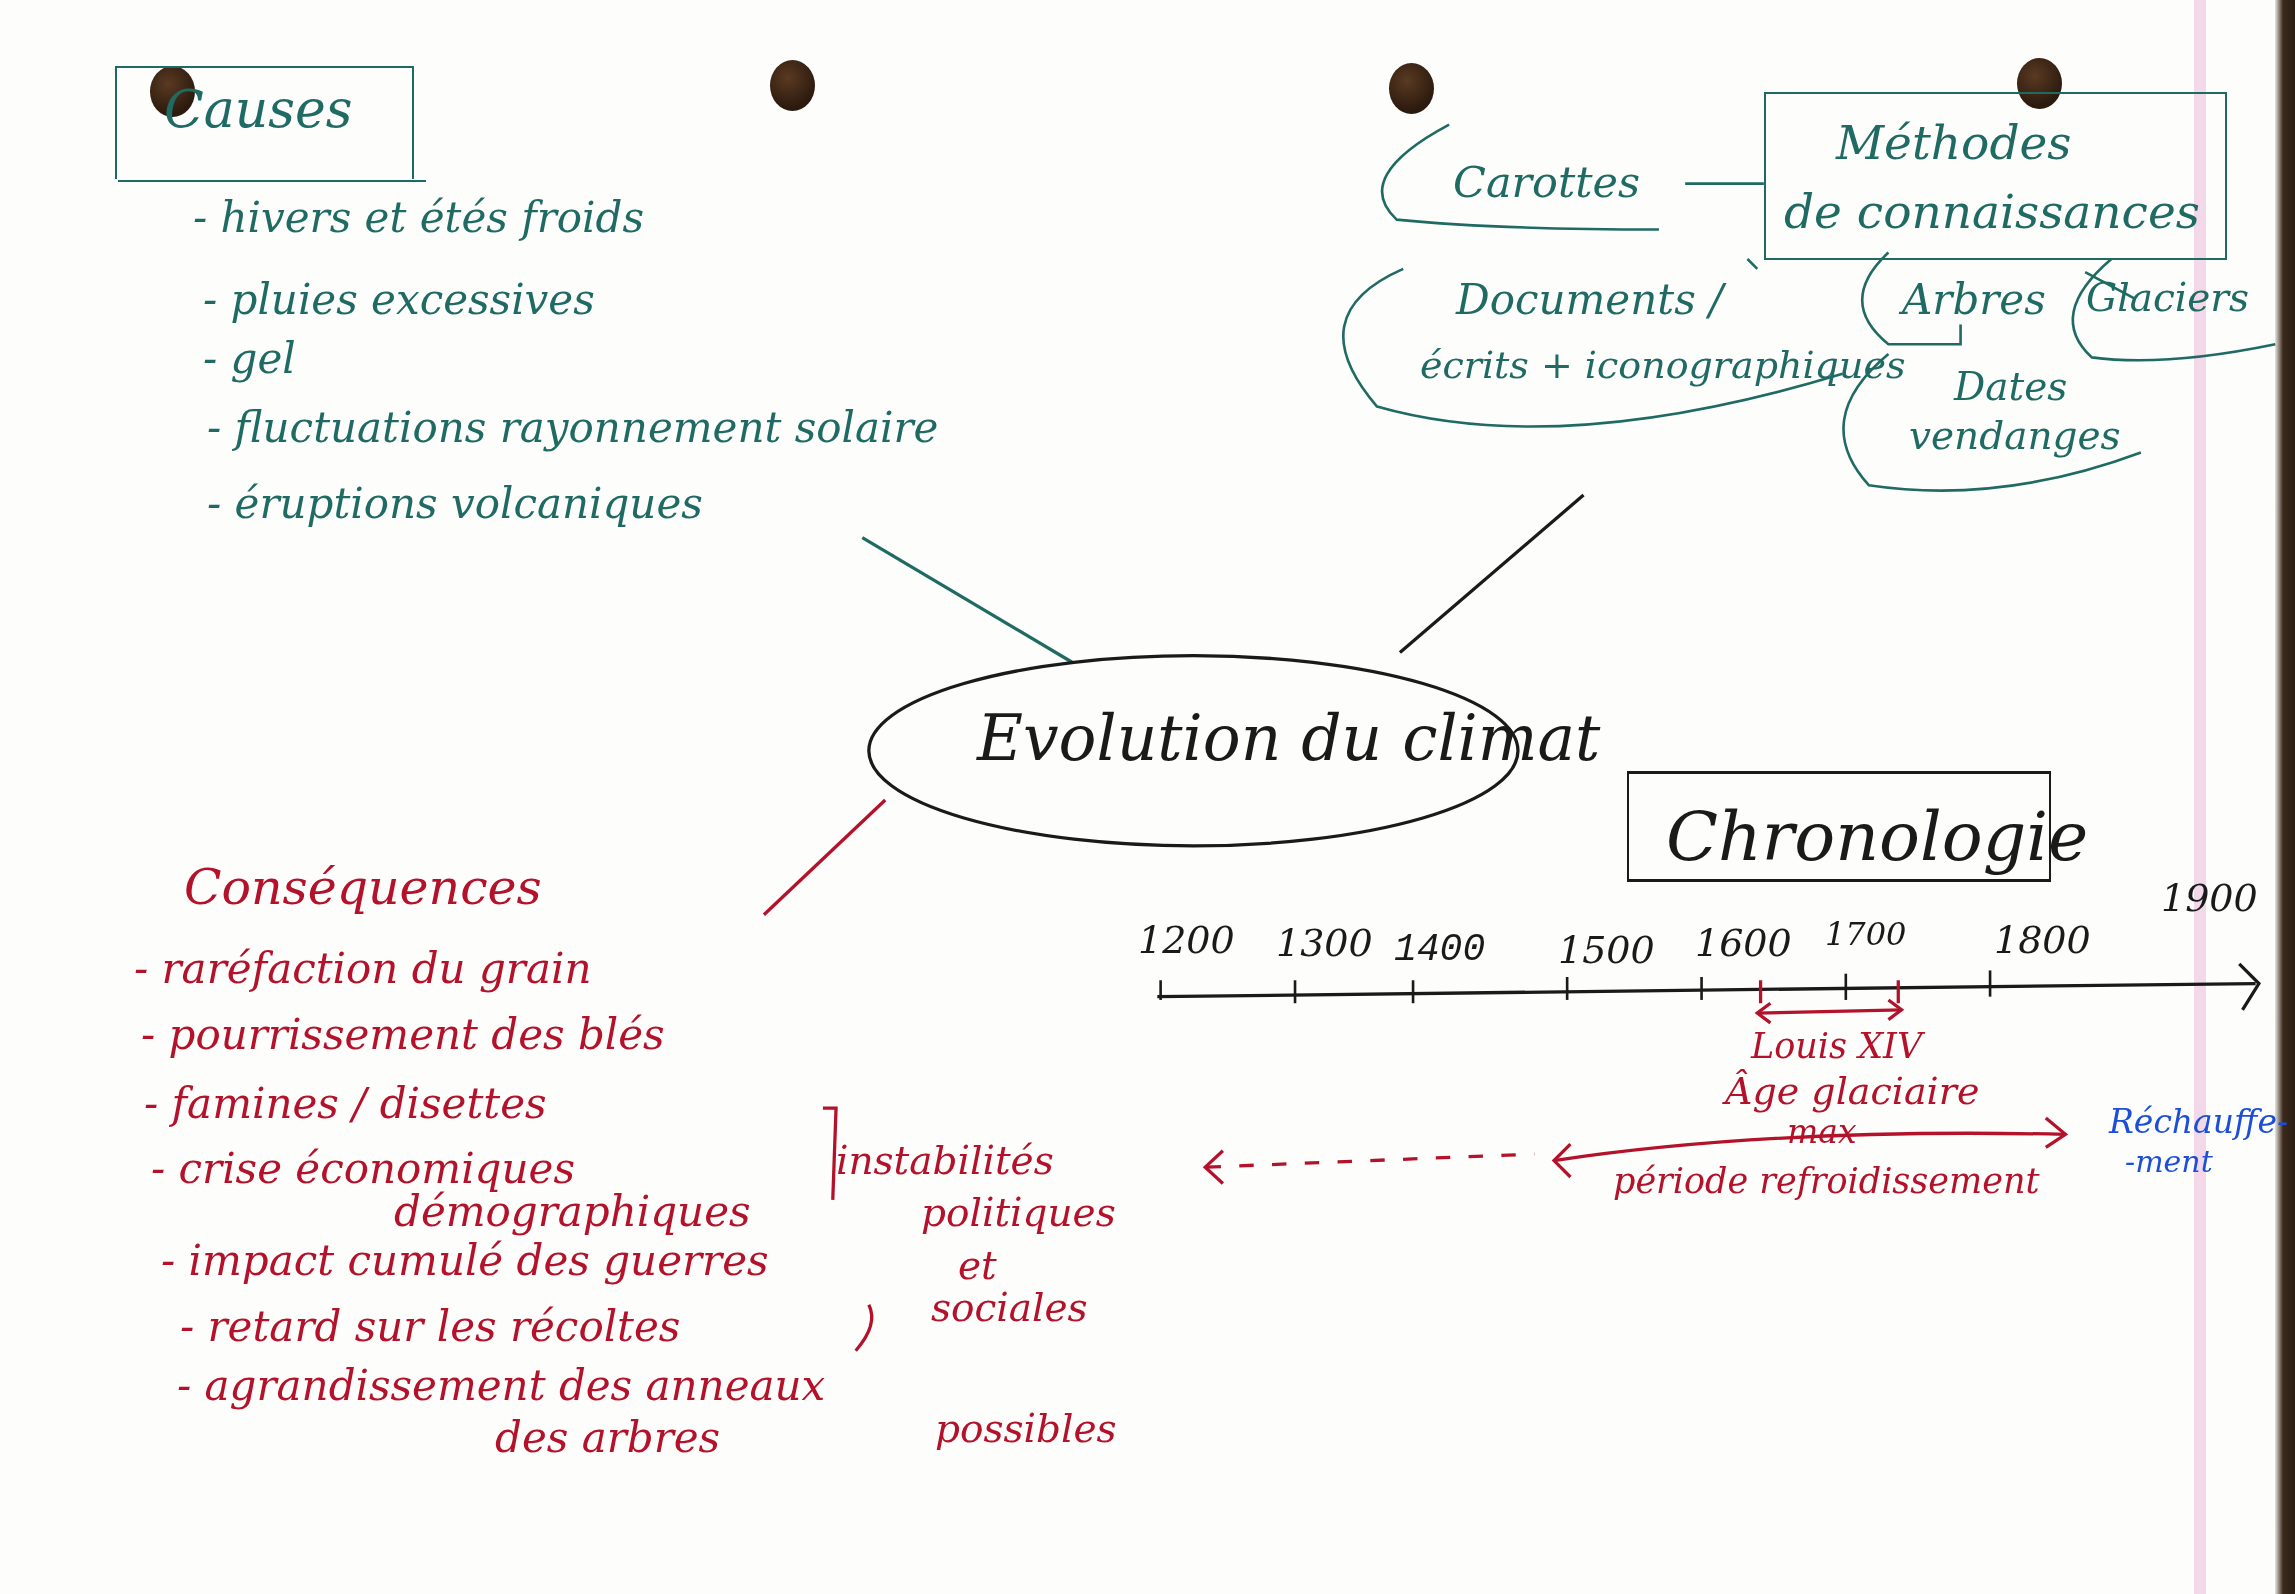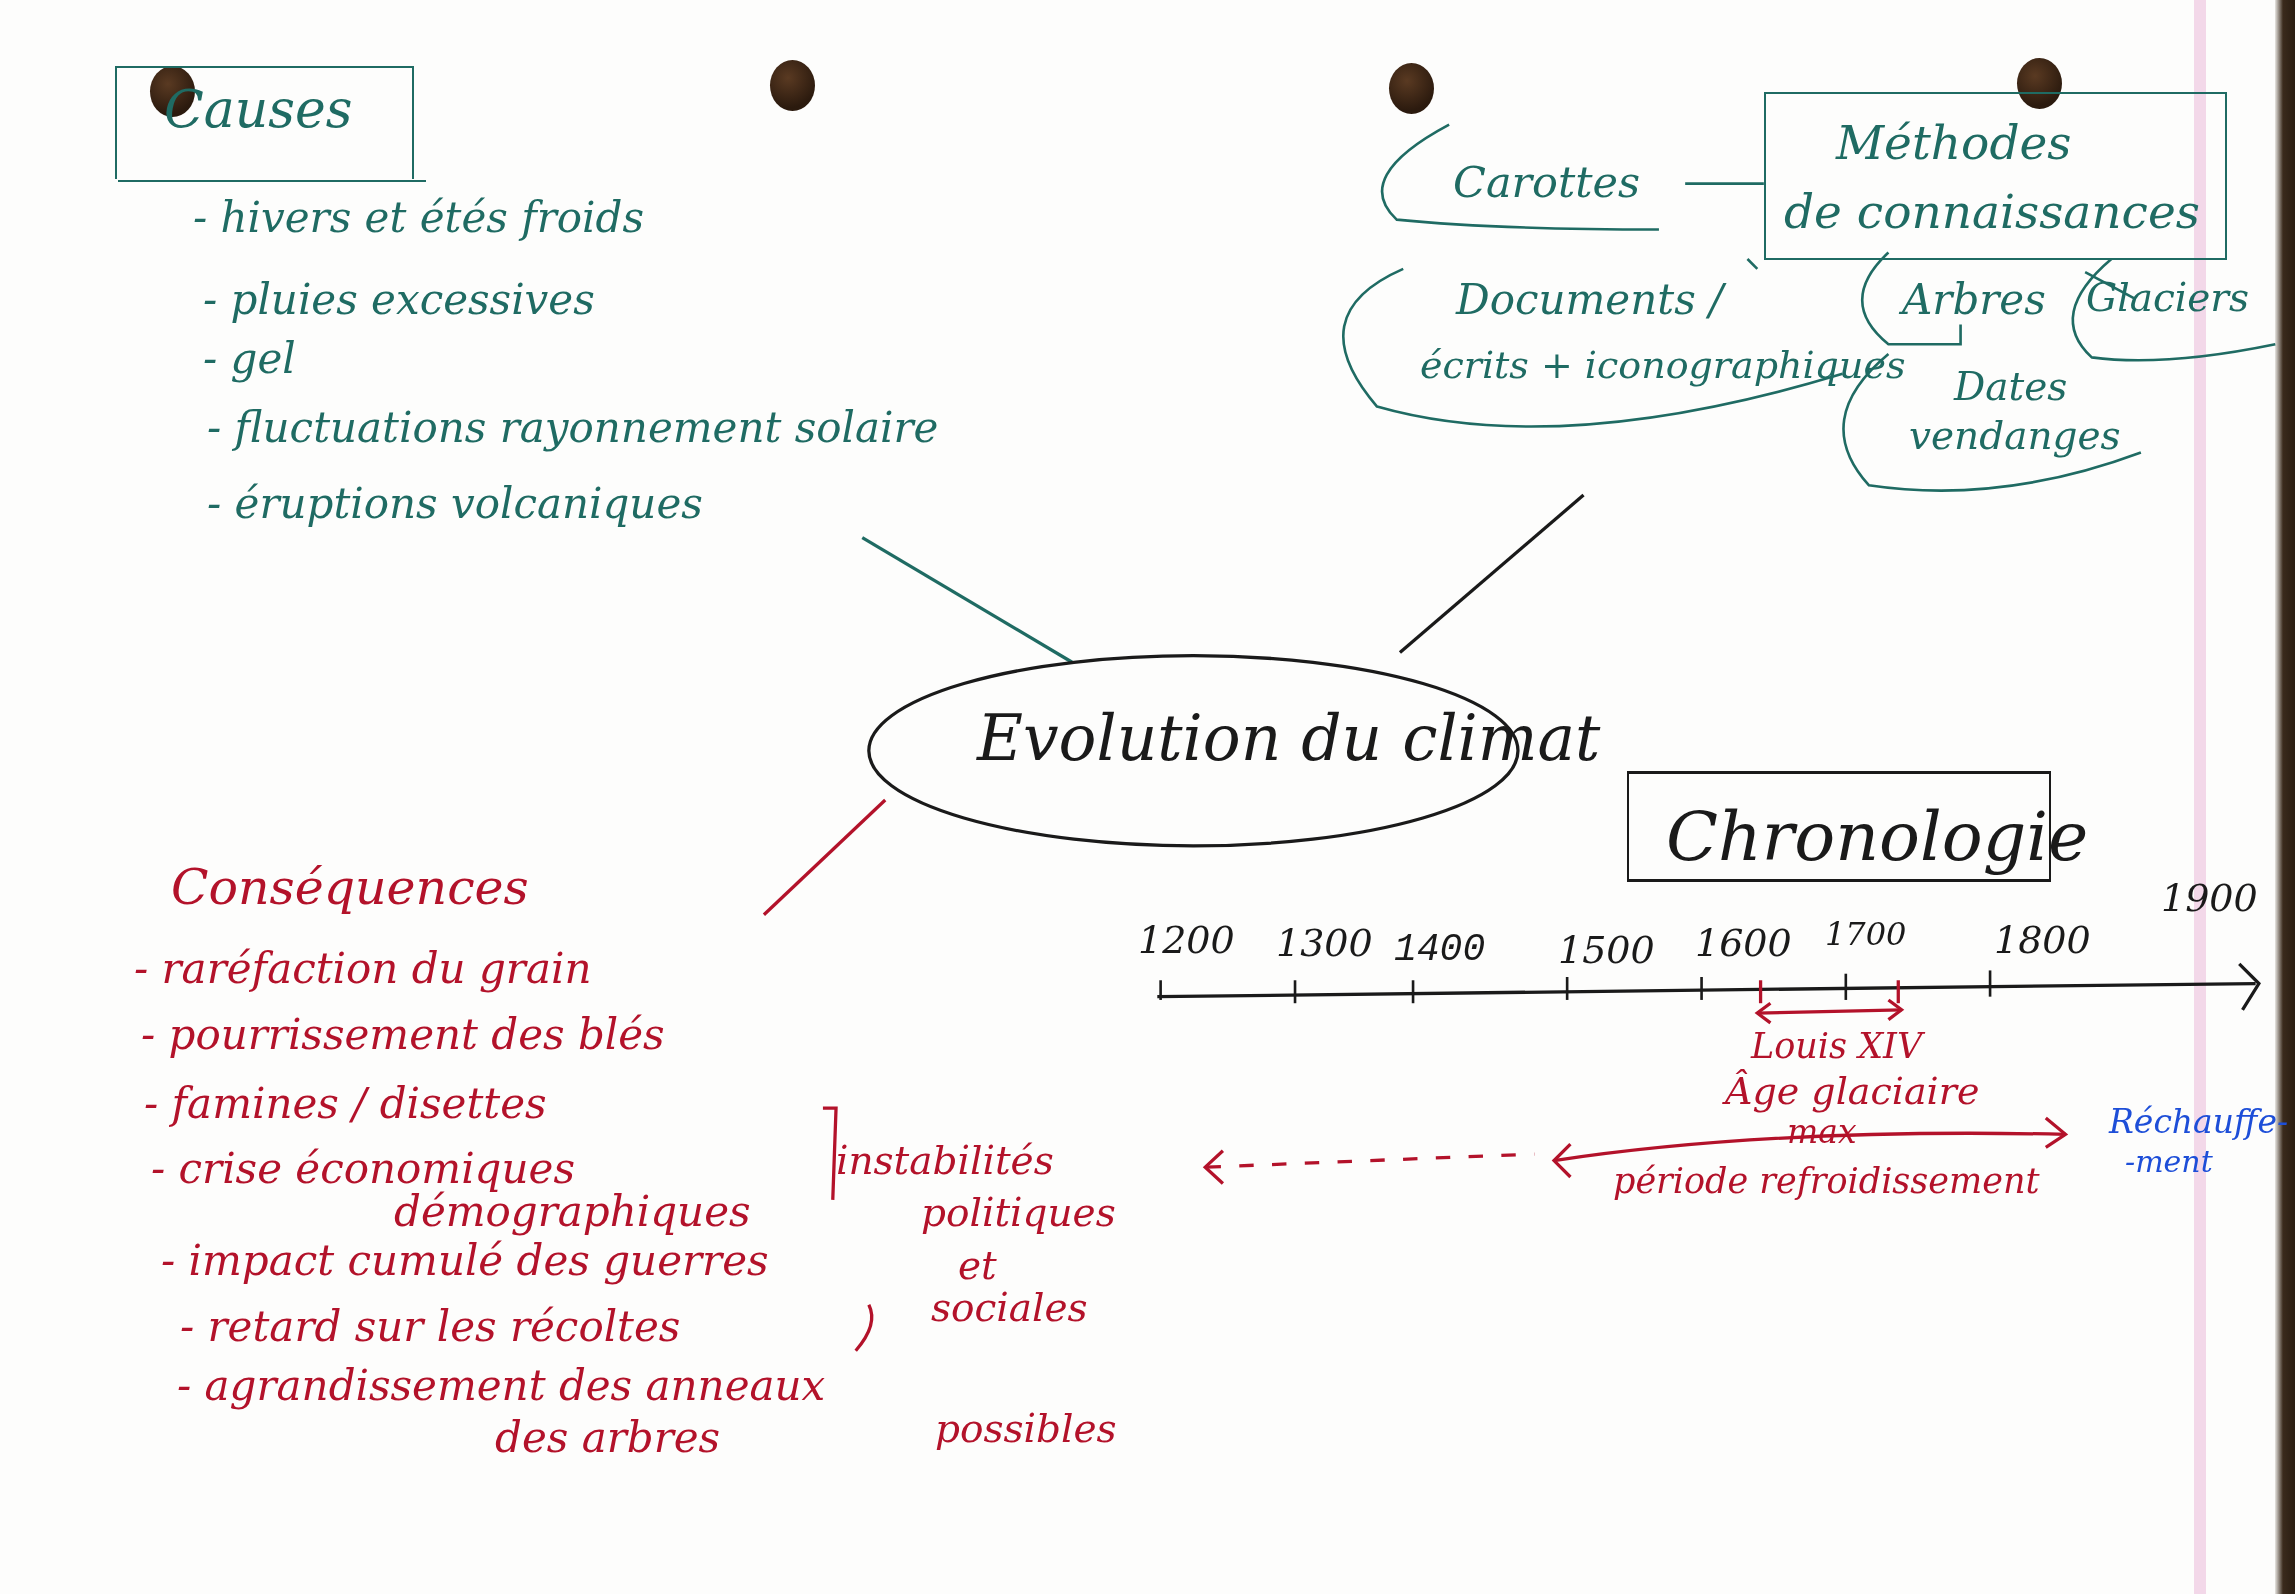--- a/index.html
+++ b/index.html
@@ -119,21 +119,21 @@
   <div class="hw black" style="left:1994px;top:918px;font-size:38px;">1800</div>
   <div class="hw black" style="left:2161px;top:876px;font-size:38px;">1900</div>
 </div>
 <div class="hw red" style="left:1751px;top:1026px;font-size:35px;">Louis XIV</div>
 <div class="hw red" style="left:1725px;top:1069px;font-size:38px;">Âge glaciaire</div>
 <div class="hw red" style="left:1787px;top:1112px;font-size:33px;">max</div>
 <div class="hw red" style="left:1613px;top:1161px;font-size:35px;">période refroidissement</div>
 <div class="hw blue" style="left:2109px;top:1102px;font-size:33px;">Réchauffe-</div>
 <div class="hw blue" style="left:2125px;top:1144px;font-size:30px;">-ment</div>
 
-<div class="hw red" style="left:171px;top:859px;font-size:49px;">Conséquences</div>
+<div class="hw red" style="left:184px;top:859px;font-size:49px;">Conséquences</div>
 <div>
   <div class="hw red item" style="left:134px;top:944px;">- raréfaction du grain</div>
   <div class="hw red item" style="left:141px;top:1010px;text-align:center;">- pourrissement des blés</div>
   <div class="hw red item" style="left:144px;top:1079px;">- famines / disettes</div>
   <div class="hw red item" style="left:151px;top:1144px;">- crise économiques</div>
   <div class="hw red item" style="left:394px;top:1187px;">démographiques</div>
   <div class="hw red item" style="left:161px;top:1236px;">- impact cumulé des guerres</div>
   <div class="hw red item" style="left:180px;top:1302px;">- retard sur les récoltes</div>
   <div class="hw red item" style="left:177px;top:1361px;">- agrandissement des anneaux</div>
   <div class="hw red item" style="left:495px;top:1413px;">des arbres</div>

